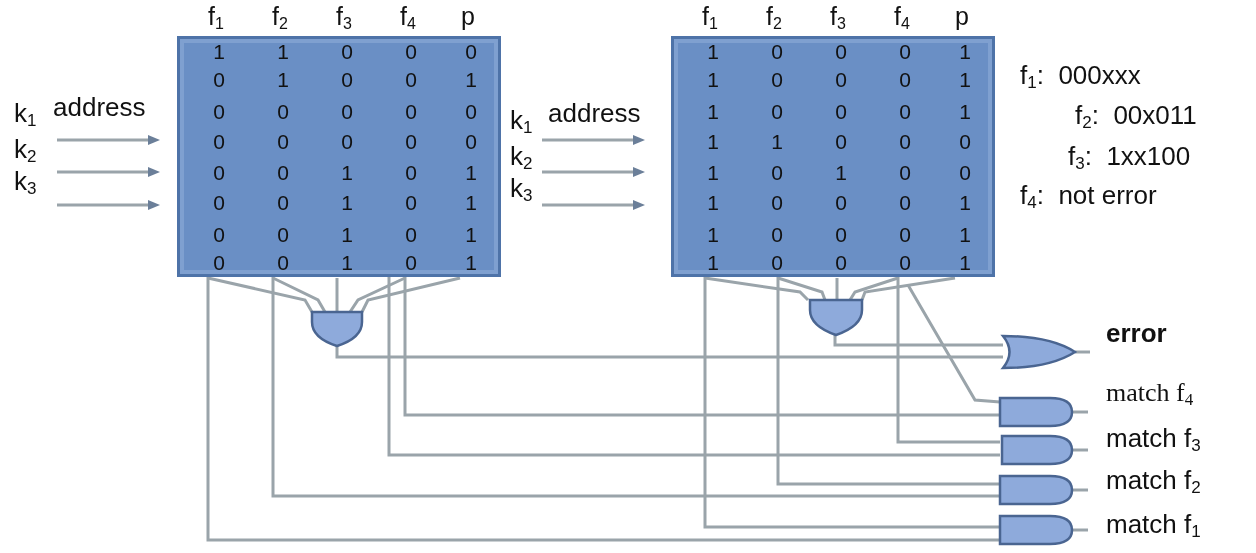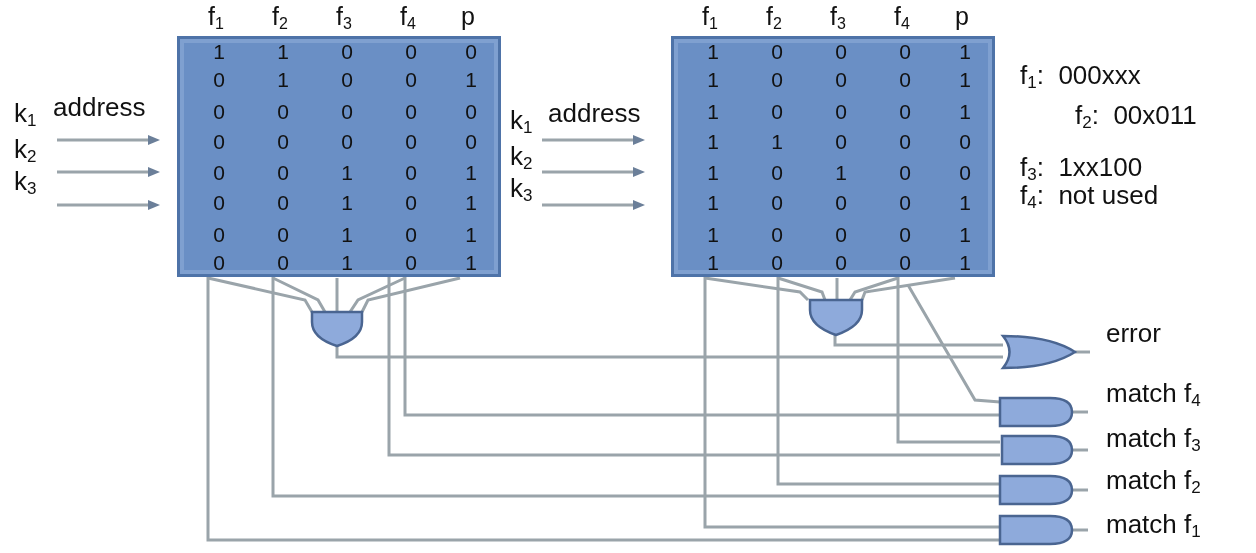--- a/index.html
+++ b/index.html
@@ -193,23 +193,23 @@
     <div class="cell" style="left: 24px; top: 213px;">1</div>
     <div class="cell" style="left: 88px; top: 213px;">0</div>
     <div class="cell" style="left: 152px; top: 213px;">0</div>
     <div class="cell" style="left: 216px; top: 213px;">0</div>
     <div class="cell" style="left: 276px; top: 213px;">1</div>
   </div>
 
 <div>
   <div class="lbl" style="left:1020px;top:62px;"><span>f</span><sub>1</sub>:&nbsp; <span>000xxx</span></div>
   <div class="lbl" style="left:1075px;top:102px;"><span>f</span><sub>2</sub>:&nbsp; <span>00x011</span></div>
-  <div class="lbl" style="left:1020px;top:143px;margin-top:11px;"><span>f</span><sub>3</sub>:&nbsp; <span>1xx100</span></div>
-  <div class="lbl" style="left:1020px;top:182px;"><span>f</span><sub>4</sub>:&nbsp; <span>not used</span></div>
-</div>
-
-<div>
-  <div class="lbl" style="left:1106px;top:320px;"><span>error</span><sub></sub></div>
-  <div class="lbl" style="left:1106px;top:380px;"><span>match f</span><sub>4</sub></div>
+  <div class="lbl" style="left:1068px;top:143px;"><span>f</span><sub>3</sub>:&nbsp; <span>1xx100</span></div>
+  <div class="lbl" style="left:1020px;top:182px;"><span>f</span><sub>4</sub>:&nbsp; <span>not error</span></div>
+</div>
+
+<div>
+  <div class="lbl" style="left:1106px;top:320px;font-weight:bold;"><span>error</span><sub></sub></div>
+  <div class="lbl" style="left:1106px;top:380px;font-family:Liberation Serif, serif;"><span>match f</span><sub>4</sub></div>
   <div class="lbl" style="left:1106px;top:425px;"><span>match f</span><sub>3</sub></div>
   <div class="lbl" style="left:1106px;top:467px;"><span>match f</span><sub>2</sub></div>
   <div class="lbl" style="left:1106px;top:511px;"><span>match f</span><sub>1</sub></div>
 </div>
 
 </body></html>

